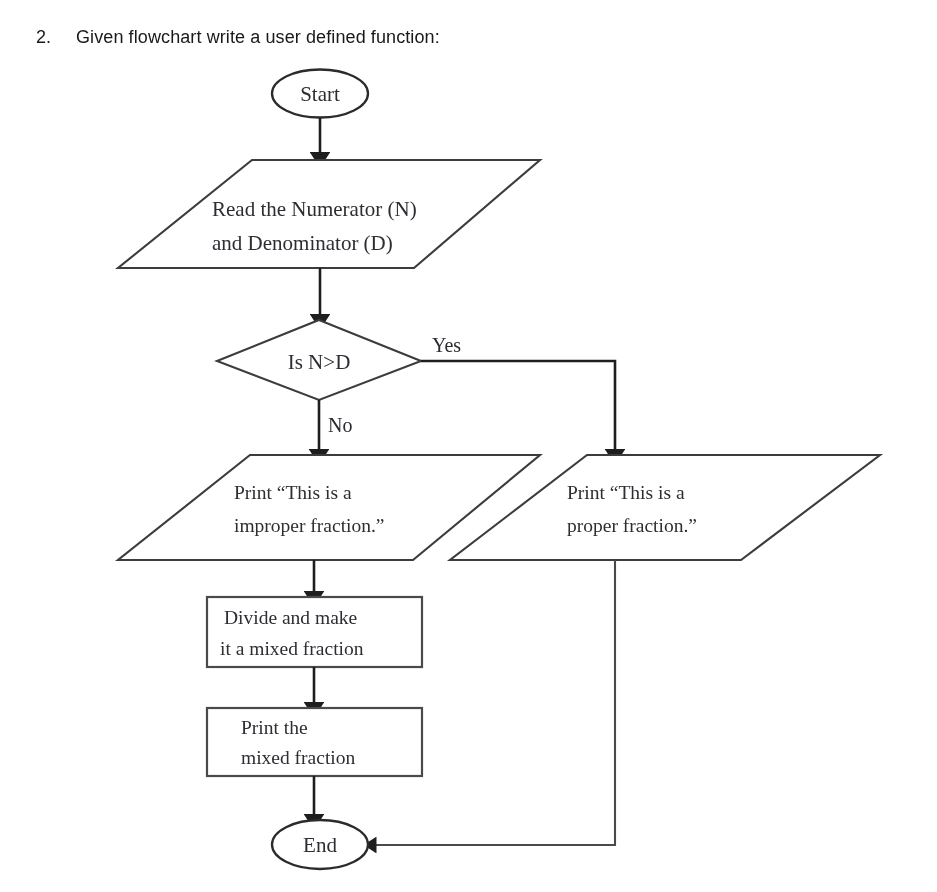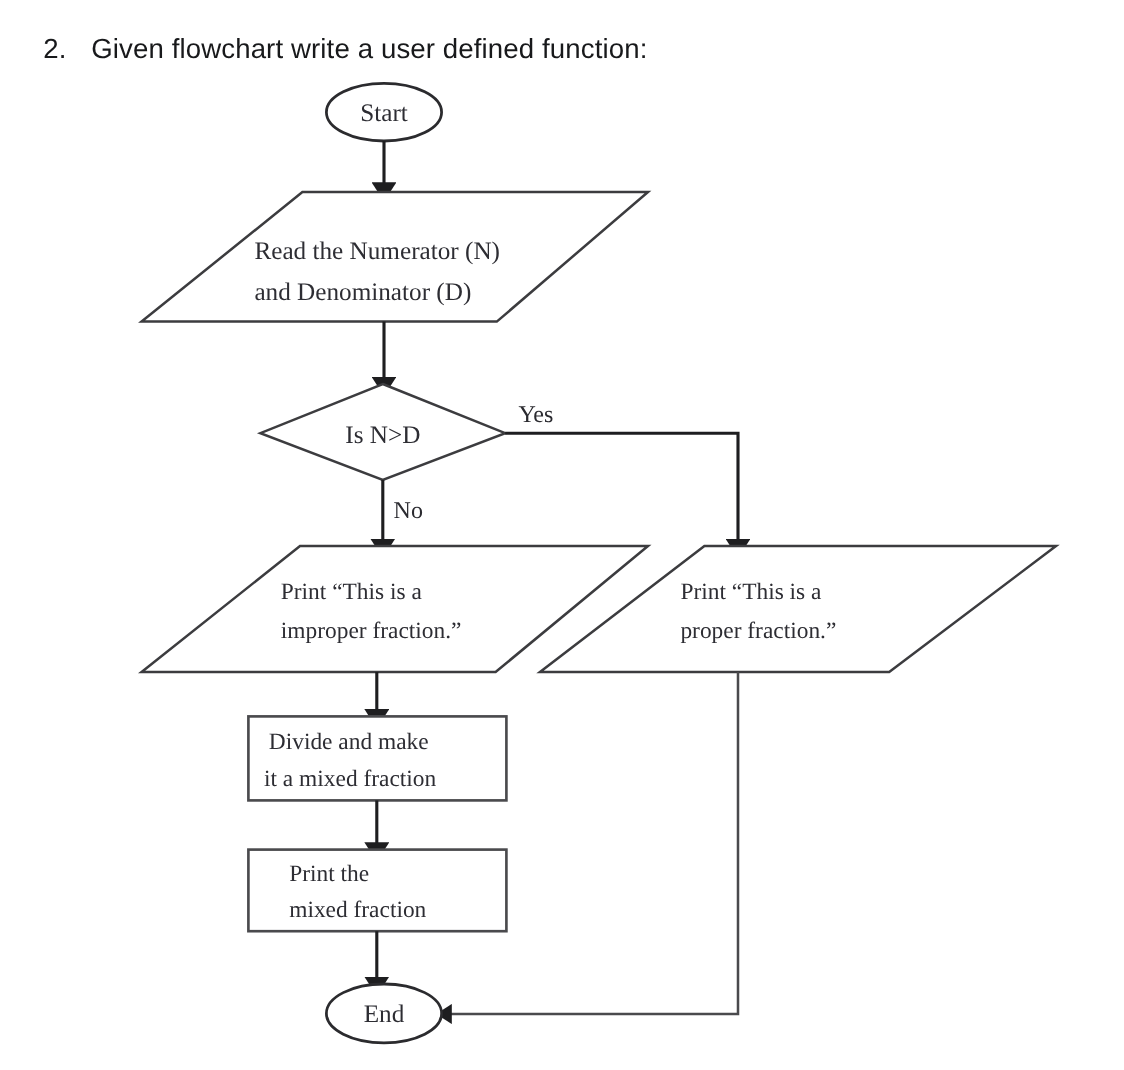--- a/index.html
+++ b/index.html
@@ -11,21 +11,21 @@
     width: 937px;
     height: 892px;
     font-family: "Liberation Sans", sans-serif;
     position: relative;
     overflow: hidden;
   }
   #question-line {
     position: absolute;
     left: 36px;
     top: 27px;
-    font-size: 23px;
+    font-size: 18px;
     color: #18191b;
     letter-spacing: 0.1px;
     white-space: nowrap;
   }
   #question-number {
     display: inline-block;
     width: 40px;
   }
   #flowchart-svg {
     position: absolute;

